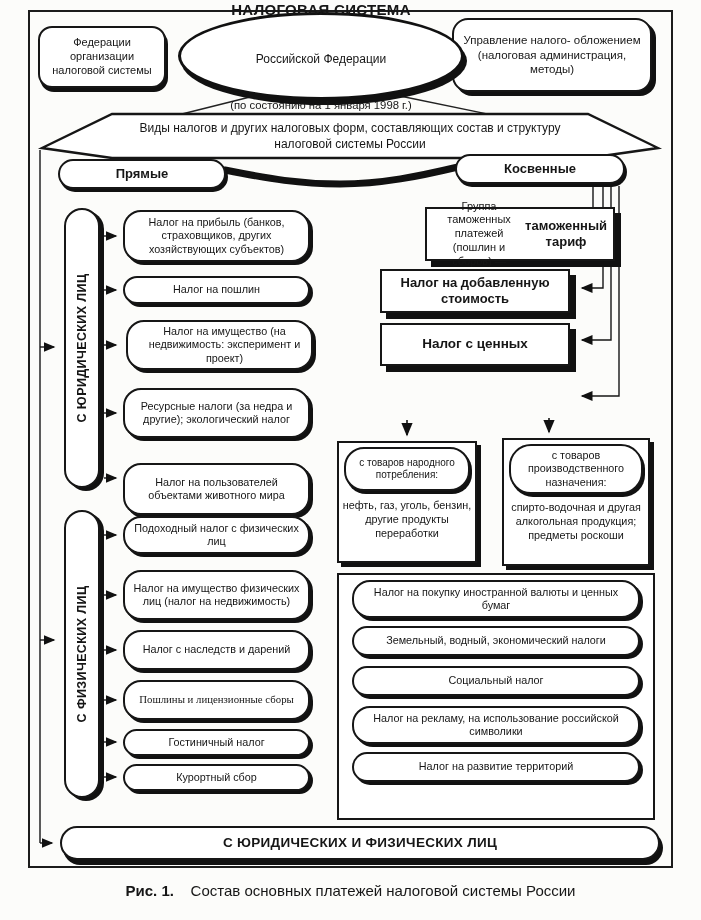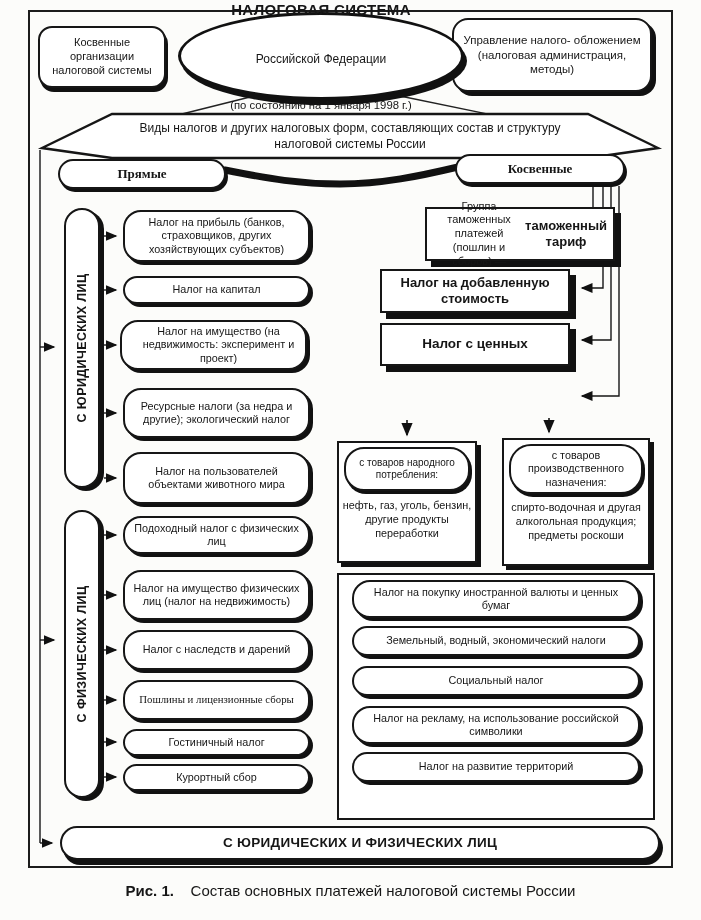--- a/index.html
+++ b/index.html
@@ -4,21 +4,21 @@
 <style>
   html,body{margin:0;padding:0;background:#e9e9e6;}
   .stage{position:relative;width:701px;height:920px;background:#fcfcfa;overflow:hidden;
          font-family:"Liberation Sans",sans-serif;color:#161616;}
   .abs{position:absolute;box-sizing:border-box;}
   .frame{border:2px solid #1c1c1c;background:transparent;}
   svg.layer{position:absolute;left:0;top:0;pointer-events:none;}
   .box{background:#fff;border:2px solid #161616;display:flex;align-items:center;
        justify-content:center;text-align:center;padding:2px 6px;line-height:1.25;}
   .rbox{border-radius:18px;box-shadow:3px 3px 0 #111;font-size:10.8px;}
-  .pill{border-radius:16px;box-shadow:2px 3px 0 #111;font-weight:bold;font-size:13px;font-family:Liberation Serif, serif;}
+  .pill{border-radius:16px;box-shadow:2px 3px 0 #111;font-weight:bold;font-size:13px;}
   .sqbox{box-shadow:6px 6px 0 #111;}
   .holder{background:#fff;border:2px solid #161616;box-shadow:4px 4px 0 #111;}
   .vbar{background:#fff;border:2px solid #161616;border-radius:18px;box-shadow:4px 3px 0 #111;
         display:flex;align-items:center;justify-content:center;}
   .vbar span{transform:rotate(-90deg);white-space:nowrap;font-weight:bold;font-size:12.5px;letter-spacing:.4px;}
   .ellipse{background:#fff;border:3px solid #111;border-radius:50%;box-shadow:3px 5px 0 #111;
            display:flex;flex-direction:column;align-items:center;justify-content:center;text-align:center;}
   .t-big{font-weight:bold;font-size:15px;letter-spacing:.3px;}
   .t-mid{font-size:12px;margin-top:2px;}
   .t-sml{font-size:11.3px;margin-top:1px;}
@@ -76,21 +76,21 @@
     <path d="M611,186 V340 H582" stroke="#161616" stroke-width="1.4" fill="none" marker-end="url(#ah)"></path>
     <path d="M619,186 V396 H582" stroke="#161616" stroke-width="1.4" fill="none" marker-end="url(#ah)"></path>
 
     <path d="M407,420 V435" stroke="#161616" stroke-width="1.6" marker-end="url(#ah)"></path>
     <path d="M549,418 V432" stroke="#161616" stroke-width="1.6" marker-end="url(#ah)"></path>
 
     <polygon points="345,818 488,791 652,818" fill="url(#dots)" stroke="#444" stroke-width="1"></polygon>
   </svg>
 
   <div class="abs box" style="left:38px;top:26px;width:128px;height:62px;border-radius:14px;box-shadow:2px 4px 0 #111;font-size:11px;">
-    <span>Косвенные организации налоговой системы</span>
+    <span>Федерации организации налоговой системы</span>
   </div>
 
   <div class="abs box" style="left:452px;top:18px;width:200px;height:74px;border-radius:16px;box-shadow:4px 4px 0 #111;font-size:11.5px;">
     <span>Управление налого- обложением (налоговая администрация, методы)</span>
   </div>
 
   <div class="abs ellipse" style="left:178px;top:12px;width:286px;height:88px;gap:32px;">
     <div class="t-big">НАЛОГОВАЯ СИСТЕМА</div>
     <div class="t-mid">Российской Федерации</div>
     <div class="t-sml">(по состоянию на 1 января 1998 г.)</div>
@@ -109,29 +109,29 @@
     <span>С ЮРИДИЧЕСКИХ ЛИЦ</span>
   </div>
   <div class="abs vbar" style="left:64px;top:510px;width:36px;height:288px;">
     <span>С ФИЗИЧЕСКИХ ЛИЦ</span>
   </div>
 
   <div class="abs box rbox" style="left:123px;top:210px;width:187px;height:52px;">
     <span>Налог на прибыль (банков, страховщиков, других хозяйствующих субъектов)</span>
     </div>
   <div class="abs box rbox" style="left:123px;top:276px;width:187px;height:28px;">
-    <span>Налог на капитал</span>
-    </div>
-  <div class="abs box rbox" style="left:120px;top:320px;width:187px;height:50px;padding-left:16px;">
+    <span>Налог на пошлин</span>
+    </div>
+  <div class="abs box rbox" style="left:126px;top:320px;width:187px;height:50px;padding-left:16px;">
     <span>Налог на имущество (на недвижимость: эксперимент и проект)</span>
     </div>
   <div class="abs box rbox" style="left:123px;top:388px;width:187px;height:50px;">
     <span>Ресурсные налоги (за недра и другие); экологический налог</span>
     </div>
-  <div class="abs box rbox" style="left:123px;top:452px;width:187px;height:52px;justify-content:center;">
+  <div class="abs box rbox" style="left:123px;top:463px;width:187px;height:52px;justify-content:center;">
     <span>Налог на пользователей объектами животного мира</span>
     </div>
 
   <div class="abs box rbox" style="left:123px;top:516px;width:187px;height:38px;">
     <span>Подоходный налог с физических лиц</span>
     </div>
   <div class="abs box rbox" style="left:123px;top:570px;width:187px;height:50px;">
     <span>Налог на имущество физических лиц (налог на недвижимость)</span>
     </div>
   <div class="abs box rbox" style="left:123px;top:630px;width:187px;height:40px;">

